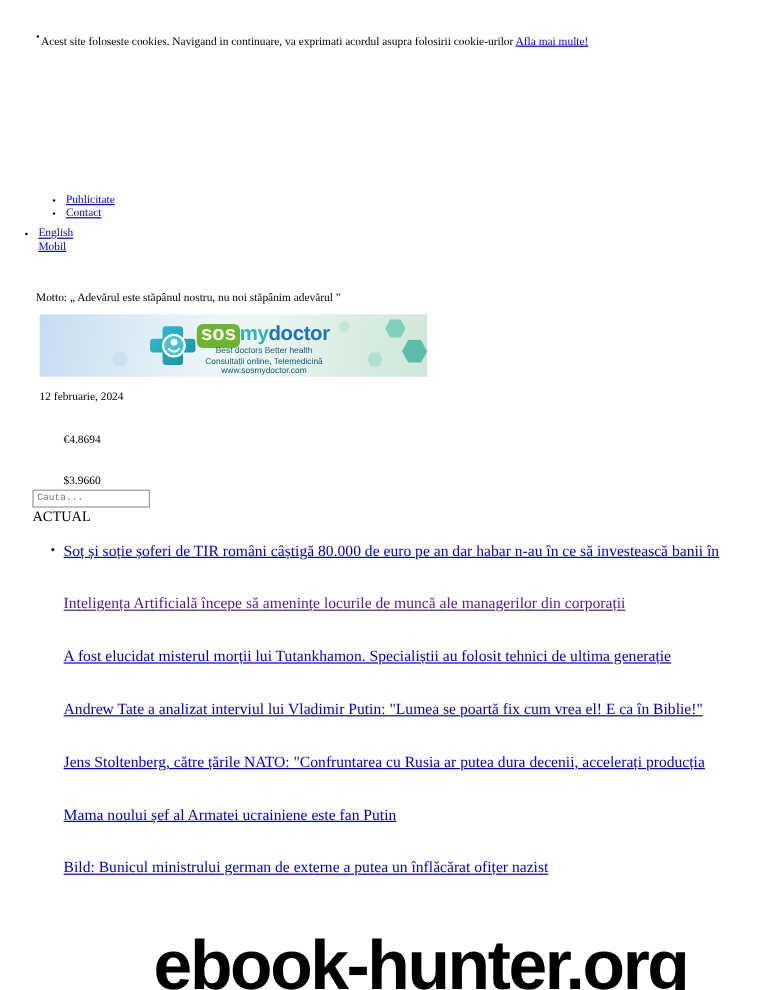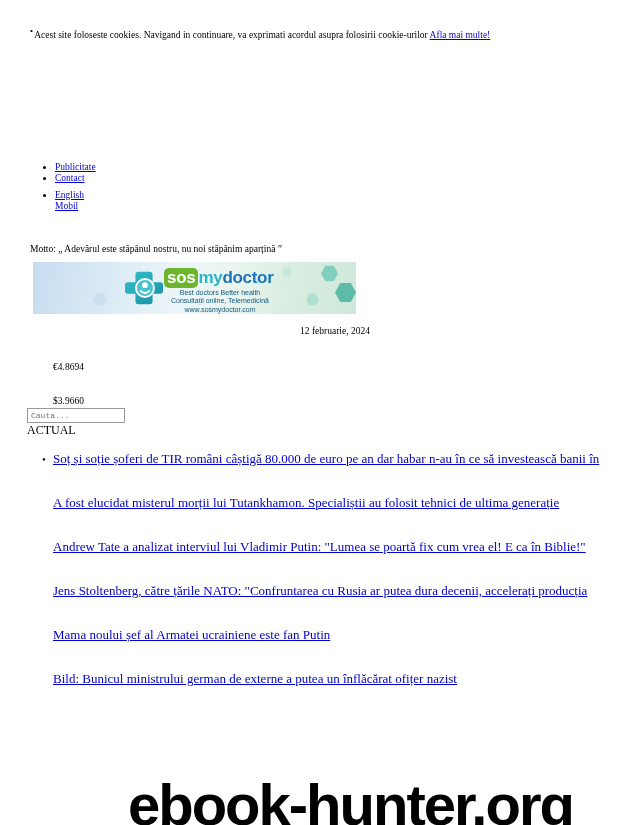--- a/index.html
+++ b/index.html
@@ -7,45 +7,45 @@
         font-family:"Liberation Serif",serif;color:#000;}
   a{text-decoration:underline;}
 
   
   .cookie-line{margin:30px 0 0 30px;font-size:9.5px;white-space:nowrap;}
   .cookie-bullet{display:inline-block;vertical-align:super;font-size:9px;margin-right:1px;line-height:0;}
   .cookie-link{color:#0000e0;}
 
   
   .nav-top{margin:122px 0 0 0;padding-left:55px;font-size:9.5px;line-height:11px;list-style:disc;}
-  .nav-bottom{margin:6px 0 0 0;padding-left:55px;font-size:9.5px;line-height:11px;list-style:none;}
+  .nav-bottom{margin:6px 0 0 0;padding-left:32px;font-size:9.5px;line-height:11px;list-style:none;}
   .nav-bottom li:first-child{list-style:disc;}
   .nav-top a,.nav-bottom a{color:#0000e0;}
 
   .motto{margin:32px 0 0 30px;font-size:9.5px;}
 
   
   .banner{position:relative;margin:8px 0 0 33px;width:323px;height:52px;overflow:hidden;cursor:pointer;
     background:linear-gradient(100deg,#c7dcf0 0%,#d9eaf5 22%,#ecf5f8 45%,#eaf5f0 60%,#d9ede1 80%,#cfe7da 100%);}
   .hex{position:absolute;clip-path:polygon(25% 5%,75% 5%,100% 50%,75% 95%,25% 95%,0% 50%);}
   .hex1{left:288px;top:3px;width:17px;height:17px;background:#3cb8a0;opacity:.55;}
   .hex2{left:302px;top:20px;width:21px;height:21px;background:#2ea893;opacity:.7;}
   .hex3{left:273px;top:31px;width:13px;height:13px;background:#7fd0bd;opacity:.45;}
   .hex4{left:249px;top:5px;width:10px;height:10px;background:#9adbc9;opacity:.35;}
   .hex5{left:60px;top:30px;width:14px;height:14px;background:#bcd8ee;opacity:.5;}
   .banner-cross{position:absolute;left:92px;top:7px;width:38px;height:38px;}
   .banner-logo-text{position:absolute;left:131px;top:6px;font-family:"Liberation Sans",sans-serif;
     font-weight:bold;font-size:17px;white-space:nowrap;letter-spacing:-0.3px;}
-  .logo-sos{background:#6cb52d;color:#fff;border-radius:5px;padding:0 3px 1px 3px;}
+  .logo-sos{background:#6cb52d;color:#fff;border-radius:5px;padding:0 3px 1px 3px;font-family:Liberation Mono, monospace;}
   .logo-my{color:#2ab4c4;}
   .logo-doctor{color:#1b74b8;}
   .banner-taglines{position:absolute;left:112px;top:27px;width:150px;text-align:center;
     font-family:"Liberation Sans",sans-serif;font-size:7px;line-height:8.4px;color:#14587d;}
 
-  .date-line{margin:12px 0 0 33px;font-size:9.5px;text-align:center;}
+  .date-line{margin:12px 0 0 33px;font-size:9.5px;}
   .currency-eur{margin:26px 0 0 53px;font-size:9.5px;}
   .currency-usd{margin:24px 0 0 53px;font-size:9.5px;}
 
   .search-input{display:block;margin:2px 0 0 27px;width:90px;height:11px;font-size:8px;
     font-family:Liberation Mono, monospace;border:1px solid #999;padding:1px 3px;color:#444;}
   .section-label{margin:0 0 0 27px;font-size:12px;}
 
   
   .headlines{margin:4px 0 0 0;padding-left:53px;list-style:none;}
   .headlines li{position:relative;white-space:nowrap;font-size:13px;font-weight:normal;
@@ -69,21 +69,21 @@
 
   <ul class="nav-top">
     <li><a href="#">Publicitate</a></li>
     <li><a href="#">Contact</a></li>
   </ul>
   <ul class="nav-bottom">
     <li><a href="#">English</a></li>
     <li><a href="#">Mobil</a></li>
   </ul>
 
-  <div class="motto">Motto: „ Adevărul este stăpânul nostru, nu noi stăpânim aparțină ”</div>
+  <div class="motto">Motto: „ Adevărul este stăpânul nostru, nu noi stăpânim adevărul ”</div>
 
   <div class="banner">
     <span class="hex hex4"></span>
     <span class="hex hex1"></span>
     <span class="hex hex2"></span>
     <span class="hex hex3"></span>
     <span class="hex hex5"></span>
     <svg class="banner-cross" viewBox="0 0 40 40">
       <defs>
         <linearGradient id="tg" x1="0" y1="0" x2="1" y2="1">
@@ -106,20 +106,21 @@
 
   <div class="date-line">12 februarie, 2024</div>
   <div class="currency-eur">€4.8694</div>
   <div class="currency-usd">$3.9660</div>
 
   <input type="text" class="search-input" placeholder="Cauta..." style="">
   <div class="section-label">ACTUAL</div>
 
   <ul class="headlines">
     <li class="bulleted"><a href="#">Soț și soție șoferi de TIR români câștigă 80.000 de euro pe an dar habar n-au în ce să investească banii în</a></li>
+    <li class="visited"><a href="#">Inteligența Artificială începe să amenințe locurile de muncă ale managerilor din corporații</a></li>
     <li><a href="#">A fost elucidat misterul morții lui Tutankhamon. Specialiștii au folosit tehnici de ultima generație</a></li>
     <li><a href="#">Andrew Tate a analizat interviul lui Vladimir Putin: "Lumea se poartă fix cum vrea el! E ca în Biblie!"</a></li>
     <li><a href="#">Jens Stoltenberg, către țările NATO: "Confruntarea cu Rusia ar putea dura decenii, accelerați producția</a></li>
     <li><a href="#">Mama noului șef al Armatei ucrainiene este fan Putin</a></li>
     <li><a href="#">Bild: Bunicul ministrului german de externe a putea un înflăcărat ofițer nazist</a></li>
   </ul>
 
   <div class="watermark">ebook-hunter.org</div>
 
 </div>

